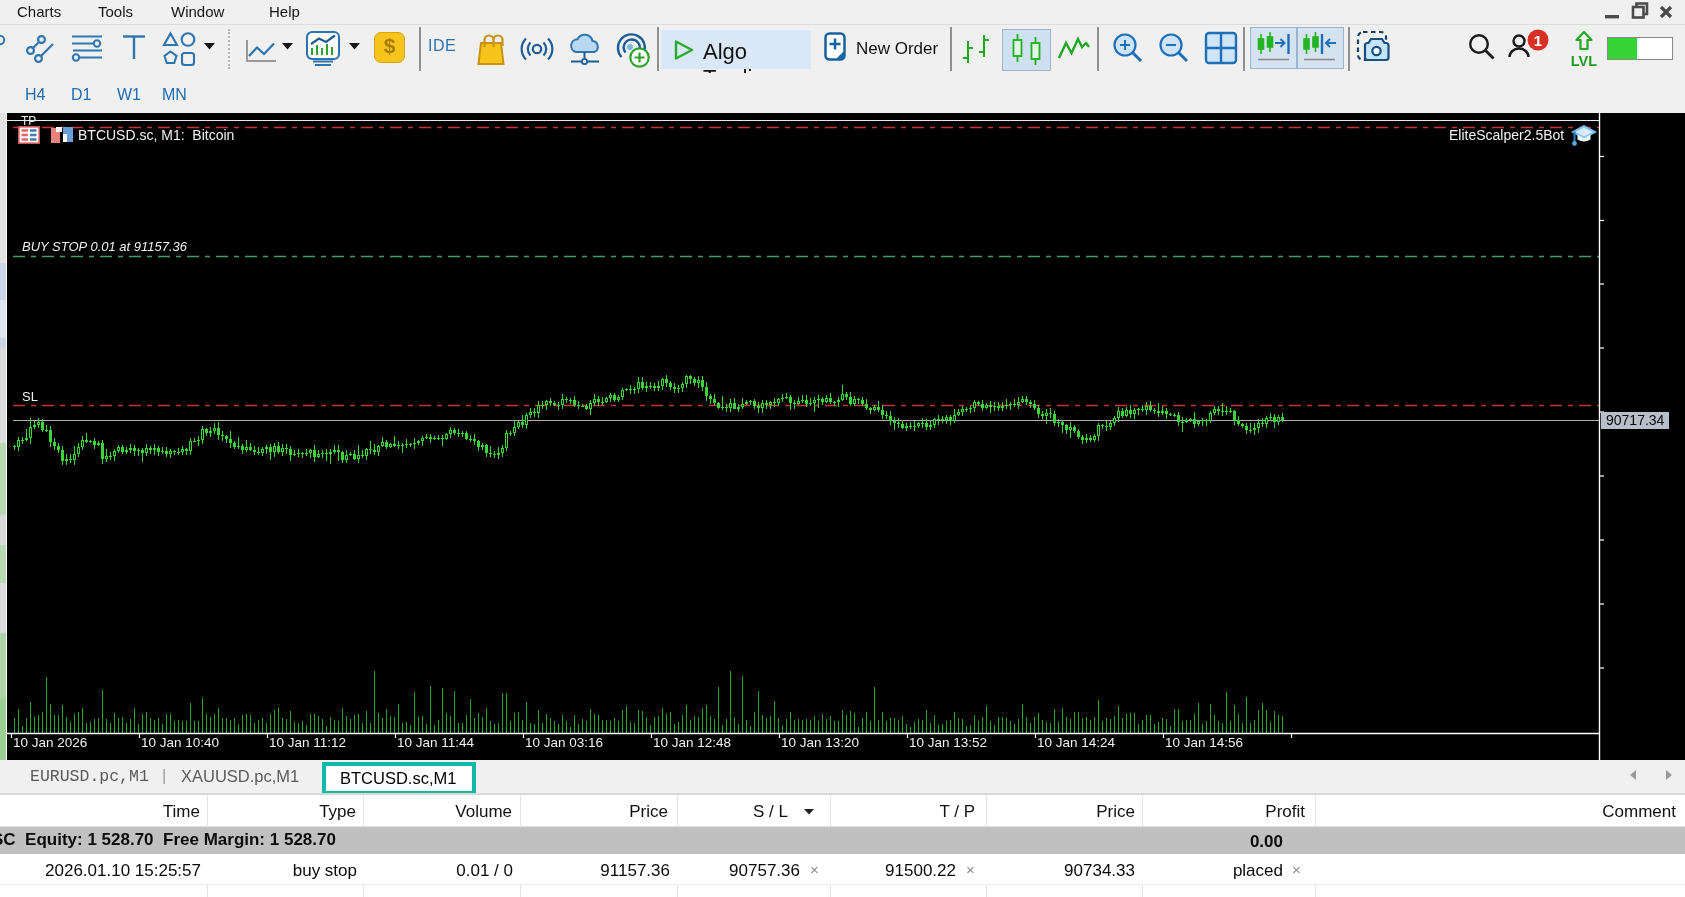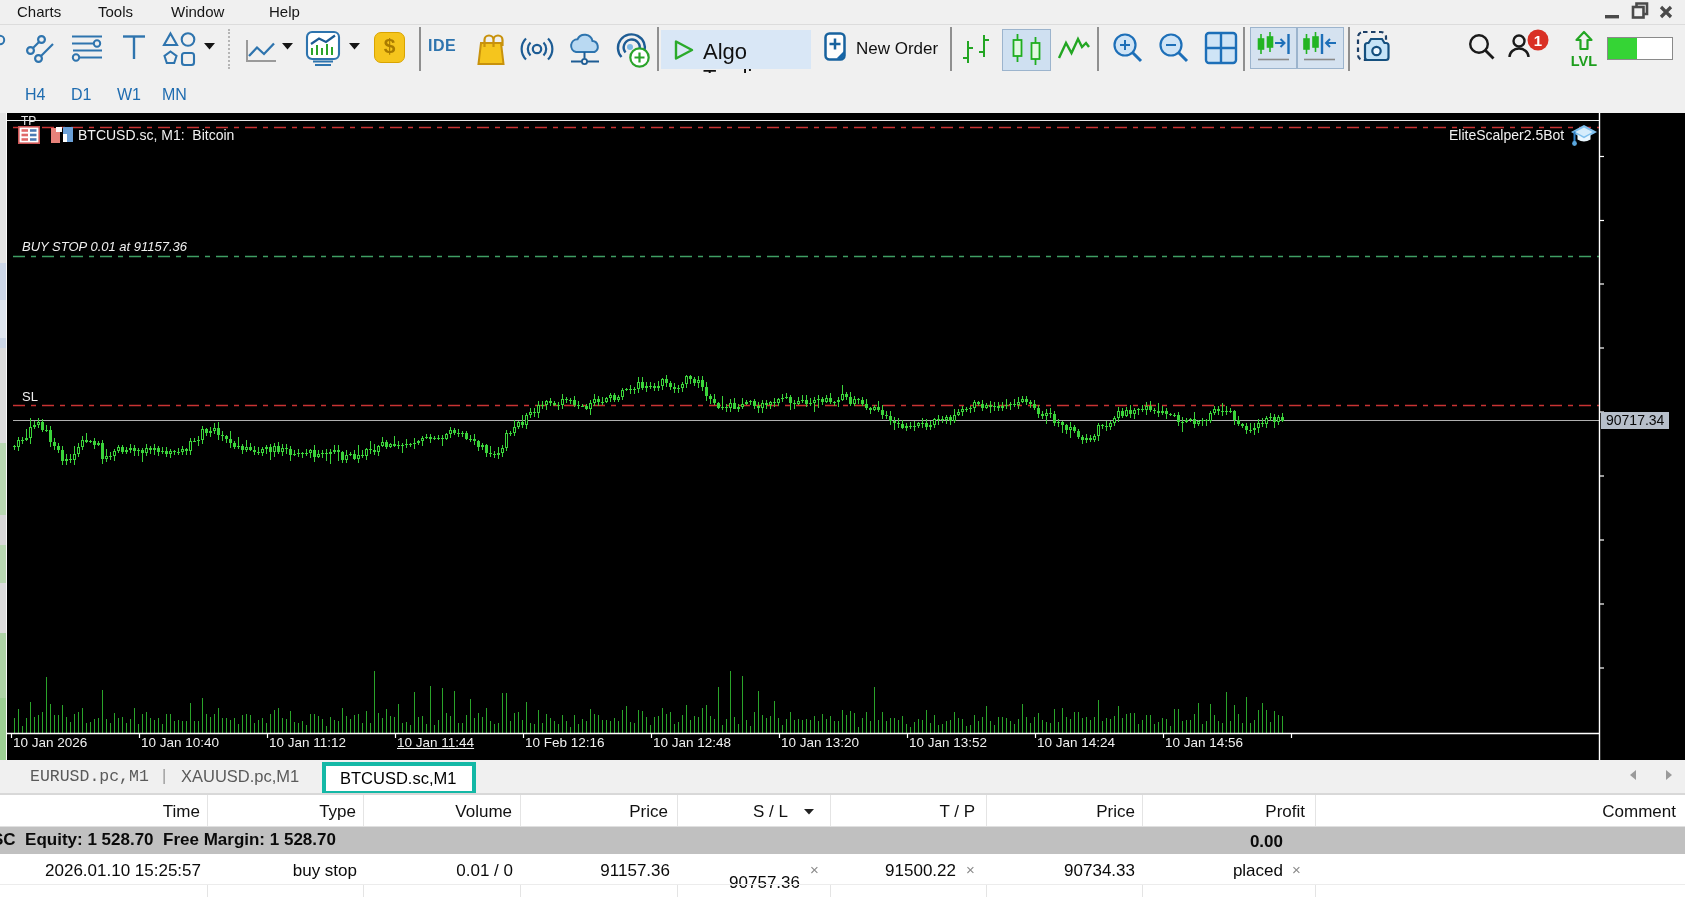--- a/index.html
+++ b/index.html
@@ -102,21 +102,21 @@
 <svg class="abs" style="left:348px;top:17px;" width="13" height="8" viewBox="0 0 13 8">
   <path d="M1 1 H12 L6.5 7.5 Z" fill="#151515"></path>
 </svg>
 
 <div class="abs" style="left:374px;top:7px;width:29px;height:29px;background:#f5c51d;border:1.5px solid #d9a400;border-radius:7px;">
   <div style="position:absolute;left:0;top:1px;width:29px;text-align:center;font-size:21px;font-weight:bold;color:#a97b00;">$</div>
 </div>
 
 <div class="abs" style="left:419px;top:2px;width:1.5px;height:44px;background:#8f8f8f;"></div>
 
-<div class="abs" style="left:428px;top:12px;font-size:16px;font-weight:bold;color:#2e74ae;letter-spacing:0.5px;">IDE</div>
+<div class="abs" style="left:428px;top:12px;font-size:16px;font-weight:normal;color:#2e74ae;letter-spacing:0.5px;">IDE</div>
 
 <svg class="abs" style="left:476px;top:5px;" width="30" height="38" viewBox="0 0 30 38">
   <path d="M5 13 H25 L27.5 34 H2.5 Z" fill="#f5c51d" stroke="#c8920c" stroke-width="2"></path>
   <path d="M8.5 17 V10 a4.5 4.5 0 0 1 9 0 V17 M17.5 17 V10 a4.5 4.5 0 0 1 9 0 V16" fill="none" stroke="#c8920c" stroke-width="2.2"></path>
 </svg>
 
 <svg class="abs" style="left:520px;top:9px;" width="34" height="30" viewBox="0 0 34 30">
   <g fill="none" stroke="#1d5c94" stroke-width="2.2">
     <circle cx="17" cy="15" r="4.2"></circle>
     <path d="M10.5 8.5 a9.2 9.2 0 0 0 0 13"></path>
@@ -1416,22 +1416,22 @@
 
 
 <div class="abs" style="left:1594px;top:299px;width:68px;height:17px;background:#b7bfca;color:#0a0a0a;font-size:14px;">
   <span style="position:absolute;left:5px;top:0px;">90717.34</span>
 </div>
 
 <div class="abs" style="left:0;top:0;width:1592px;height:727px;color:#f0f0f0;font-size:13.5px;">
   <span class="abs" style="left:6px;top:622px;">10 Jan 2026</span>
   <span class="abs" style="left:134px;top:622px;">10 Jan 10:40</span>
   <span class="abs" style="left:262px;top:622px;">10 Jan 11:12</span>
-  <span class="abs" style="left:390px;top:622px;text-decoration:underline;">10 Jan 11:44</span>
-  <span class="abs" style="left:518px;top:622px;">10 Feb 12:16</span>
+  <span class="abs" style="left:390px;top:622px;">10 Jan 11:44</span>
+  <span class="abs" style="left:518px;top:622px;">10 Jan 03:16</span>
   <span class="abs" style="left:646px;top:622px;">10 Jan 12:48</span>
   <span class="abs" style="left:774px;top:622px;">10 Jan 13:20</span>
   <span class="abs" style="left:902px;top:622px;">10 Jan 13:52</span>
   <span class="abs" style="left:1030px;top:622px;">10 Jan 14:24</span>
   <span class="abs" style="left:1158px;top:622px;">10 Jan 14:56</span>
 </div>
 
 </div>
 
 <div class="abs" style="left:0;top:760px;width:1685px;height:34px;background:#f0f0f0;font-size:16.5px;">
@@ -1478,21 +1478,21 @@
 <div class="abs" style="left:0;top:32px;width:1685px;height:27px;background:#c0c0c0;font-size:17px;font-weight:bold;color:#0a0a0a;">
   <span class="abs" style="left:-8px;top:3px;">SC&nbsp; Equity: 1 528.70&nbsp; Free Margin: 1 528.70</span>
   <span class="abs" style="right:402px;top:5px;">0.00</span>
 </div>
 
 <div class="abs" style="left:0;top:59px;width:1685px;height:30px;background:#fff;font-size:17px;color:#0a0a0a;">
   <span class="abs" style="right:1484px;top:7px;">2026.01.10 15:25:57</span>
   <span class="abs" style="right:1328px;top:7px;">buy stop</span>
   <span class="abs" style="right:1172px;top:7px;">0.01 / 0</span>
   <span class="abs" style="right:1015px;top:7px;margin-left:32px;">91157.36</span>
-  <span class="abs" style="right:885px;top:7px;margin-top:12px;">90757.36</span>
+  <span class="abs" style="right:885px;top:7px;">90757.36</span>
   <span class="abs" style="left:810px;top:7px;color:#8a8a8a;font-size:15px;">×</span>
   <span class="abs" style="right:729px;top:7px;">91500.22</span>
   <span class="abs" style="left:966px;top:7px;color:#8a8a8a;font-size:15px;">×</span>
   <span class="abs" style="right:550px;top:7px;">90734.33</span>
   <span class="abs" style="right:402px;top:7px;">placed</span>
   <span class="abs" style="left:1292px;top:7px;color:#8a8a8a;font-size:15px;">×</span>
 </div>
 <div class="abs" style="left:0;top:89px;width:1685px;height:1px;background:#ececec;"></div>
 
 </div>

